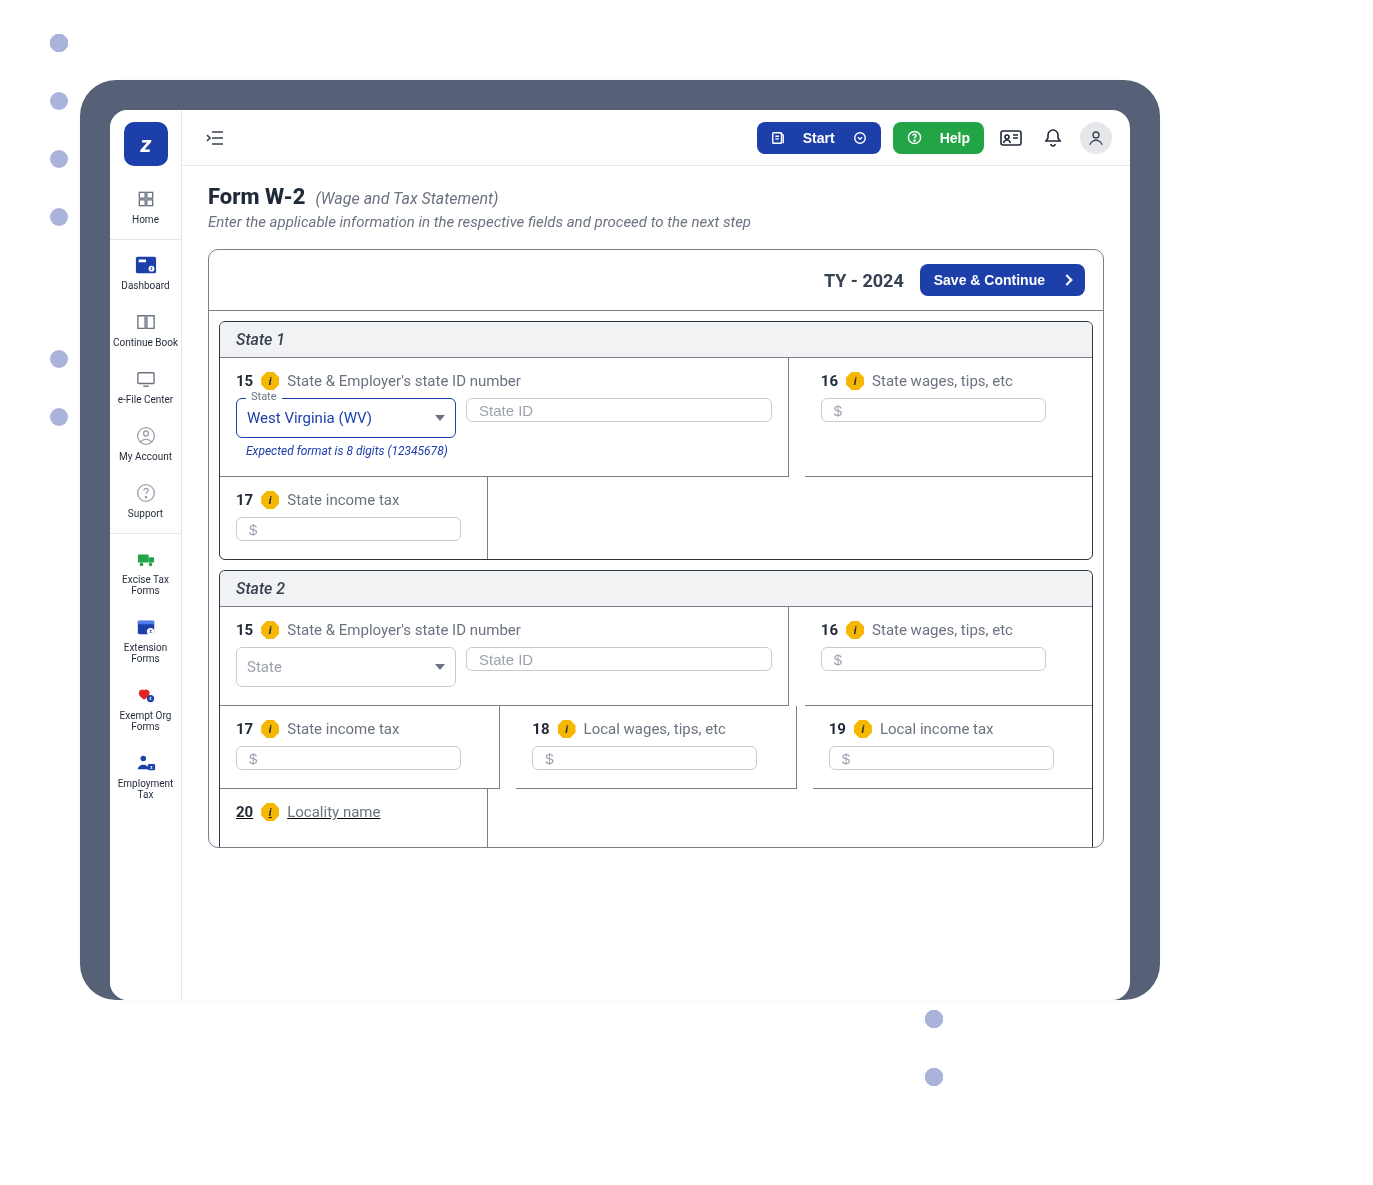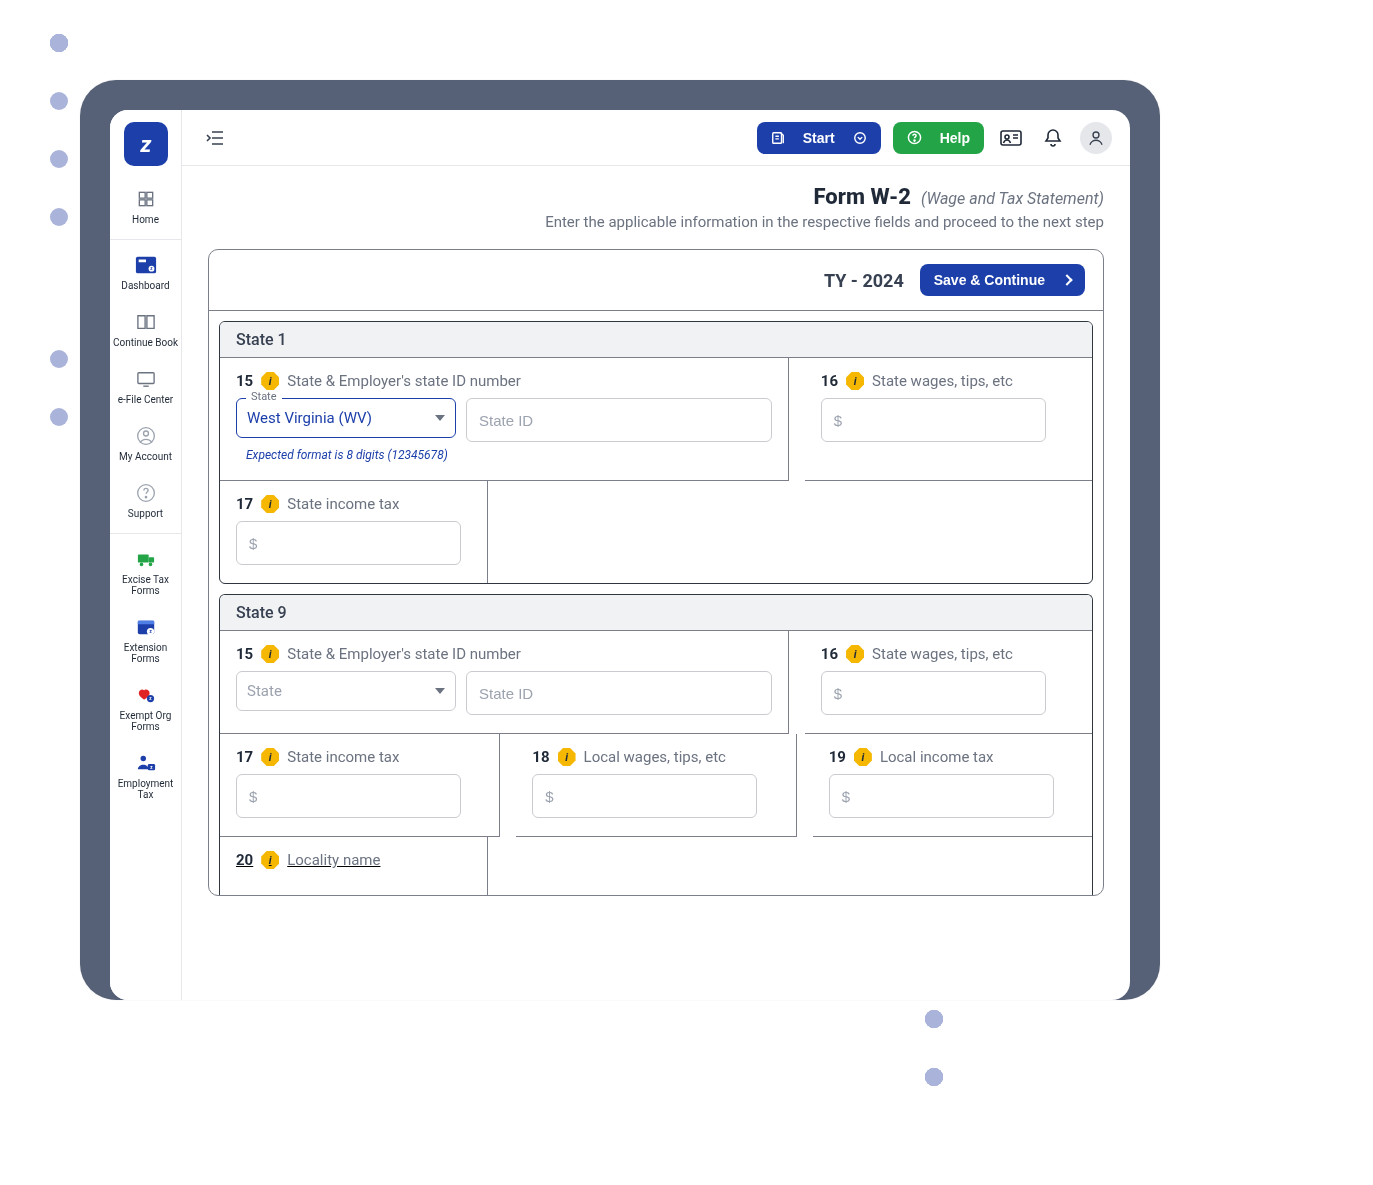--- a/index.html
+++ b/index.html
@@ -75,24 +75,24 @@
     gap:12px;
     border-bottom:1px solid #E5E7EB;
   }
   .topbar-spacer { flex:1; }
   .btn { display:inline-flex; align-items:center; gap:18px; border-radius:8px; padding:8px 14px; font-size:14px; font-weight:600; cursor:pointer; border:none; color:#fff; }
   .btn-start { background:#1C3FAA; }
   .btn-help { background:#22A447; }
   .icon-btn { width:30px; height:30px; display:inline-flex; align-items:center; justify-content:center; color:#374151; cursor:pointer; }
   .avatar-circle { width:32px; height:32px; border-radius:50%; background:#E5E7EB; display:flex; align-items:center; justify-content:center; color:#374151; }
 
-  .page { padding:18px 26px 0 26px; color:#1F2937;text-align:right; }
+  .page { padding:18px 26px 0 26px; color:#1F2937; }
   .page-title { font-size:22px; font-weight:800; display:inline; }
   .page-title-sub { font-style:italic; font-weight:400; font-size:16px; color:#6B7280; margin-left:6px; }
-  .page-desc { color:#6B7280; font-size:15px; margin-top:4px; }
+  .page-desc { color:#6B7280; font-size:15px; margin-top:4px;font-style:italic; }
 
   .form-card {
     margin:18px 26px 0 26px;
     border:1px solid #7C7F8A;
     border-radius:10px;
     background:#fff;
   }
   .form-header {
     display:flex; align-items:center; justify-content:space-between;
     padding:14px 18px;
@@ -102,21 +102,21 @@
   .btn-save { background:#1C3FAA; font-size:14px; padding:8px 14px; }
 
   .section-header {
     background:#F1F2F4;
     border-bottom:1px solid #7C7F8A;
     padding:8px 16px;
     font-size:16px;
     color:#374151;
     font-weight:500;
   }
-  .section-header.top { border-top:none; }
+  .section-header.top { border-top:none;font-style:italic; }
 
   .row { display:flex;gap:16px; }
   .cell {
     padding:14px 16px 18px 16px;
     border-right:1px solid #7C7F8A;
     border-bottom:1px solid #7C7F8A;
   }
   .cell:last-child { border-right:none; }
   .row.last .cell { border-bottom:none; }
   .cell-wide { flex:2.1; }
@@ -126,21 +126,21 @@
   .field-num { font-weight:700; color:#1F2937; font-size:15px; }
   .info-badge {
     width:18px; height:18px; display:inline-flex; align-items:center; justify-content:center;
     background:#F5B700; color:#1F2937; font-size:11px; font-weight:700;
     clip-path: polygon(30% 0,70% 0,100% 30%,100% 70%,70% 100%,30% 100%,0 70%,0 30%);
     font-style:italic;
   }
   .input-row { display:flex; gap:10px; }
   .input, .select {
     flex:1;
-    height:44px;
+    height:24px;
     border:1px solid #C9CBD1;
     border-radius:6px;
     padding:0 12px;
     font-size:15px;
     color:#374151;
     background:#fff;
     outline:none;
   }
   .input::placeholder { color:#9CA3AF; }
   .select-wrap { position:relative; flex:0 0 220px; }
@@ -438,21 +438,21 @@
                 <span class="info-badge">i</span>
                 <span>State income tax</span>
               </div>
               <input class="input" placeholder="$" style="">
             </div>
             <div style="flex:2.5;"></div>
           </div>
         </div>
 
         <div class="subform" style="margin-bottom:0;border-bottom:none;border-bottom-left-radius:0;border-bottom-right-radius:0;">
-          <div class="section-header top">State 9</div>
+          <div class="section-header top">State 2</div>
           <div class="row">
             <div class="cell cell-wide">
               <div class="field-label">
                 <span class="field-num">15</span>
                 <span class="info-badge">i</span>
                 <span>State &amp; Employer's state ID number</span>
               </div>
               <div class="input-row">
                 <div class="select-wrap plain">
                   <div class="sel">

